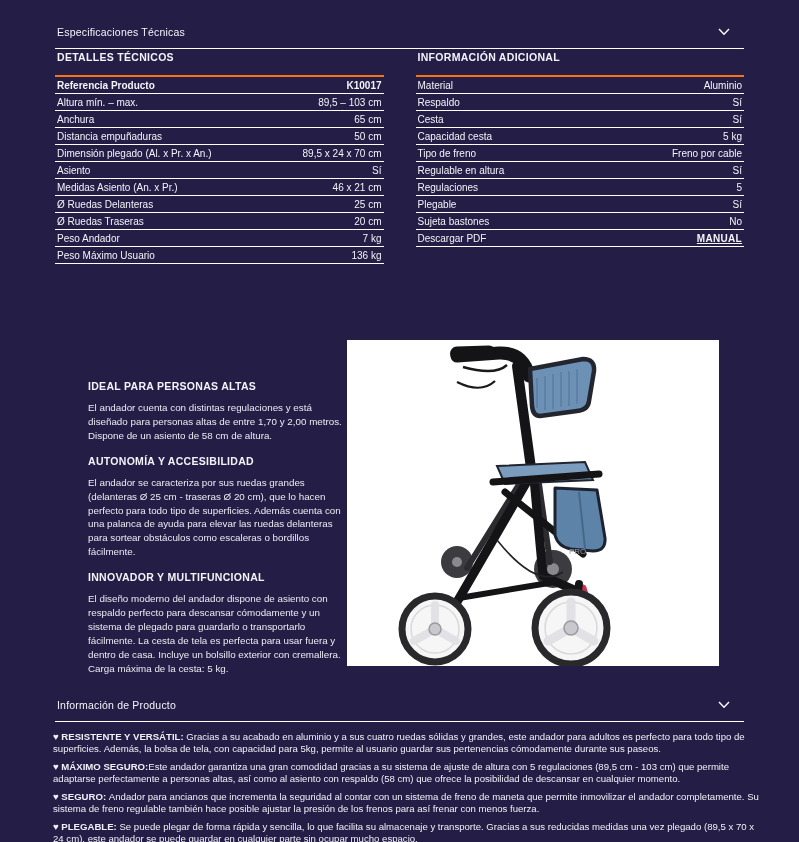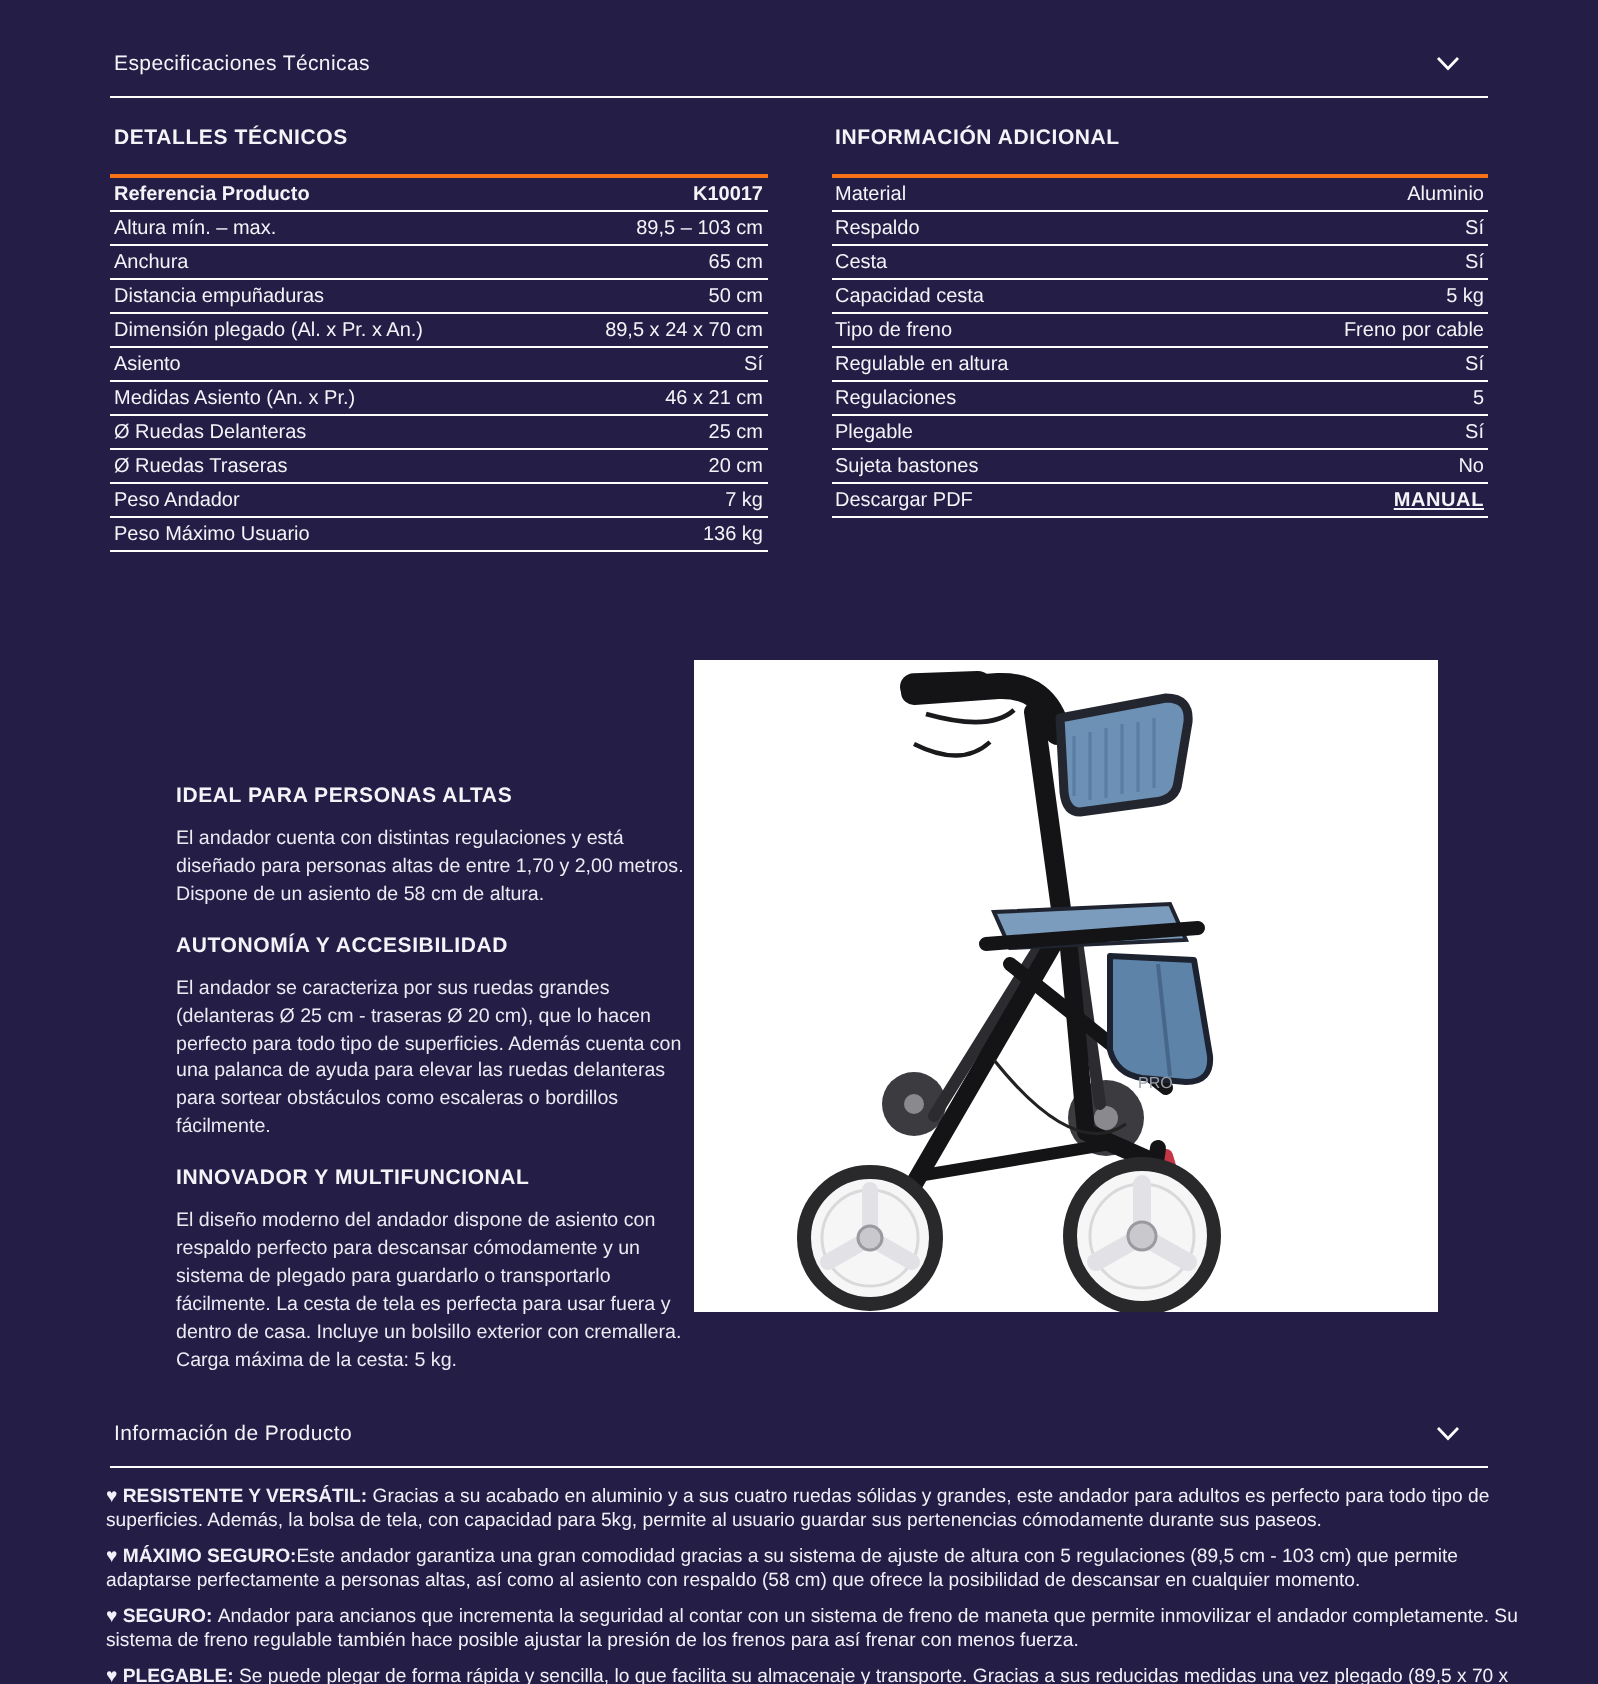--- a/index.html
+++ b/index.html
@@ -16,32 +16,32 @@
   .section-header {
     display:flex; justify-content:space-between; align-items:center;
     border-bottom:1.5px solid #ffffff;
     padding:0 0 10px 2px;
     cursor:pointer;
   }
   .section-header .title { font-size:10.5px; letter-spacing:.2px; }
   .chev { width:12px; height:8px; margin-right:14px; flex:0 0 auto; }
 
   
-  .two-col { display:grid; grid-template-columns:1fr 1fr; column-gap:32px; margin-top:12px; }
+  .two-col { display:grid; grid-template-columns:1fr 1fr; column-gap:32px; }
   .col-heading { font-size:10.5px; font-weight:bold; letter-spacing:.3px; margin:2px 0 12px 2px; }
   table.spec { width:100%; border-collapse:collapse; border-top:2px solid #f97316; font-size:10px; }
   table.spec td { border-bottom:1px solid #ffffff; padding:2.5px 2px 2.5px 2px; color:#f4f3f8; }
   table.spec td.value { text-align:right; white-space:nowrap; }
   table.spec tr.bold td { font-weight:bold; }
   .pdf-link { font-weight:bold; text-decoration:underline; letter-spacing:.3px; cursor:pointer; }
 
   .gap-lg { height:40px; }
 
   
-  .strengths { display:flex; margin-top:14px; }
+  .strengths { display:flex; margin-top:14px;align-items:center; }
   .strengths-text { margin-left:33px; width:300px; padding-top:62px; }
   .strengths-text h4 { font-size:10.5px; font-weight:bold; letter-spacing:.3px; margin-bottom:9px; }
   .strengths-text p { font-size:9.8px; line-height:1.42; margin-bottom:12px; color:#eceaf3; }
   .product-photo {
     margin-left:auto; margin-right:25px;
     width:372px; height:326px; background:#ffffff; flex:0 0 auto;
   }
 
   
   .info-section-wrap { margin-top:11px; }

